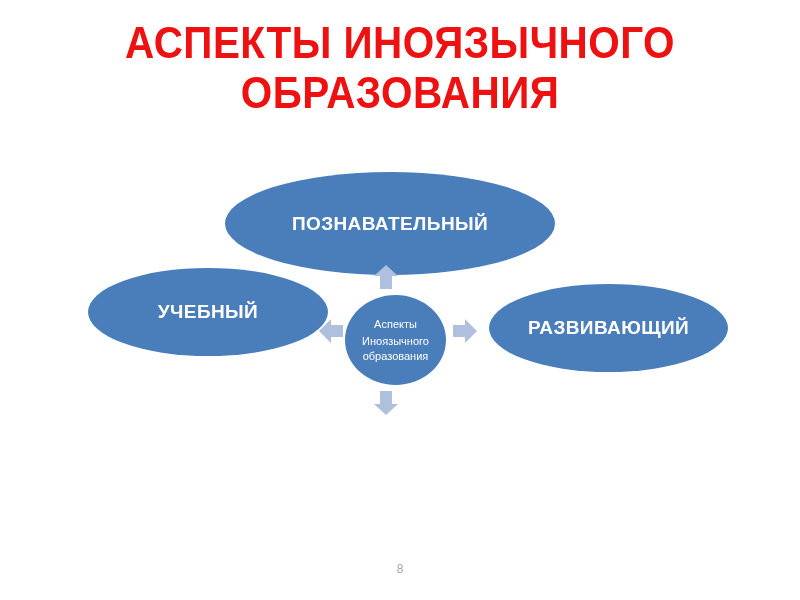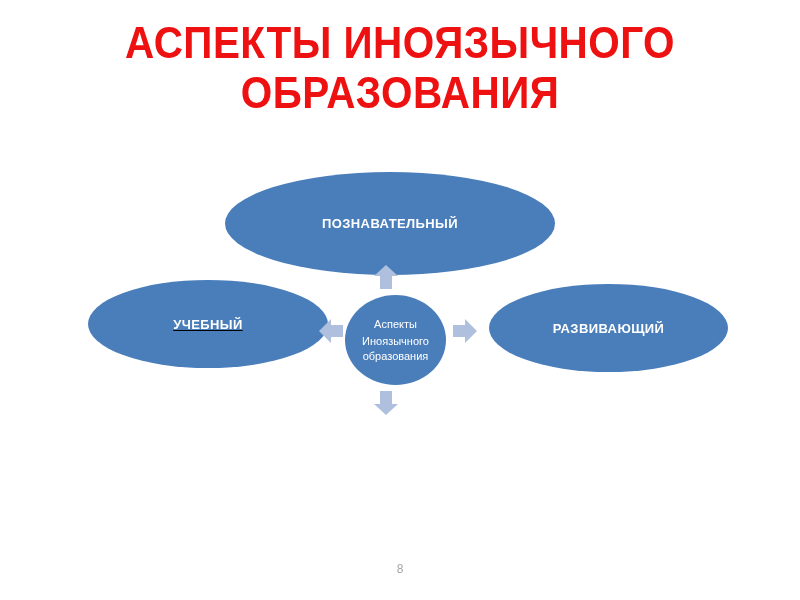--- a/index.html
+++ b/index.html
@@ -58,39 +58,38 @@
     display: flex;
     align-items: center;
     justify-content: center;
     box-sizing: border-box;
   }
 
   .ellipse .label {
     color: #ffffff;
     font-family: "Liberation Sans", sans-serif;
     font-weight: bold;
-    font-size: 13px;
+    font-size: 19px;
     letter-spacing: 0.4px;
     text-align: center;
     white-space: nowrap;
   }
 
   
   #node-top {
     left: 225px;
     top: 172px;
     width: 330px;
     height: 103px;
   }
   #node-left {
     left: 88px;
-    top: 280px;
+    top: 268px;
     width: 240px;
     height: 88px;
-    text-decoration: underline;
   }
   #node-right {
     left: 489px;
     top: 284px;
     width: 239px;
     height: 88px;
   }
   #node-bottom {
     left: 212px;
     top: 424px;

